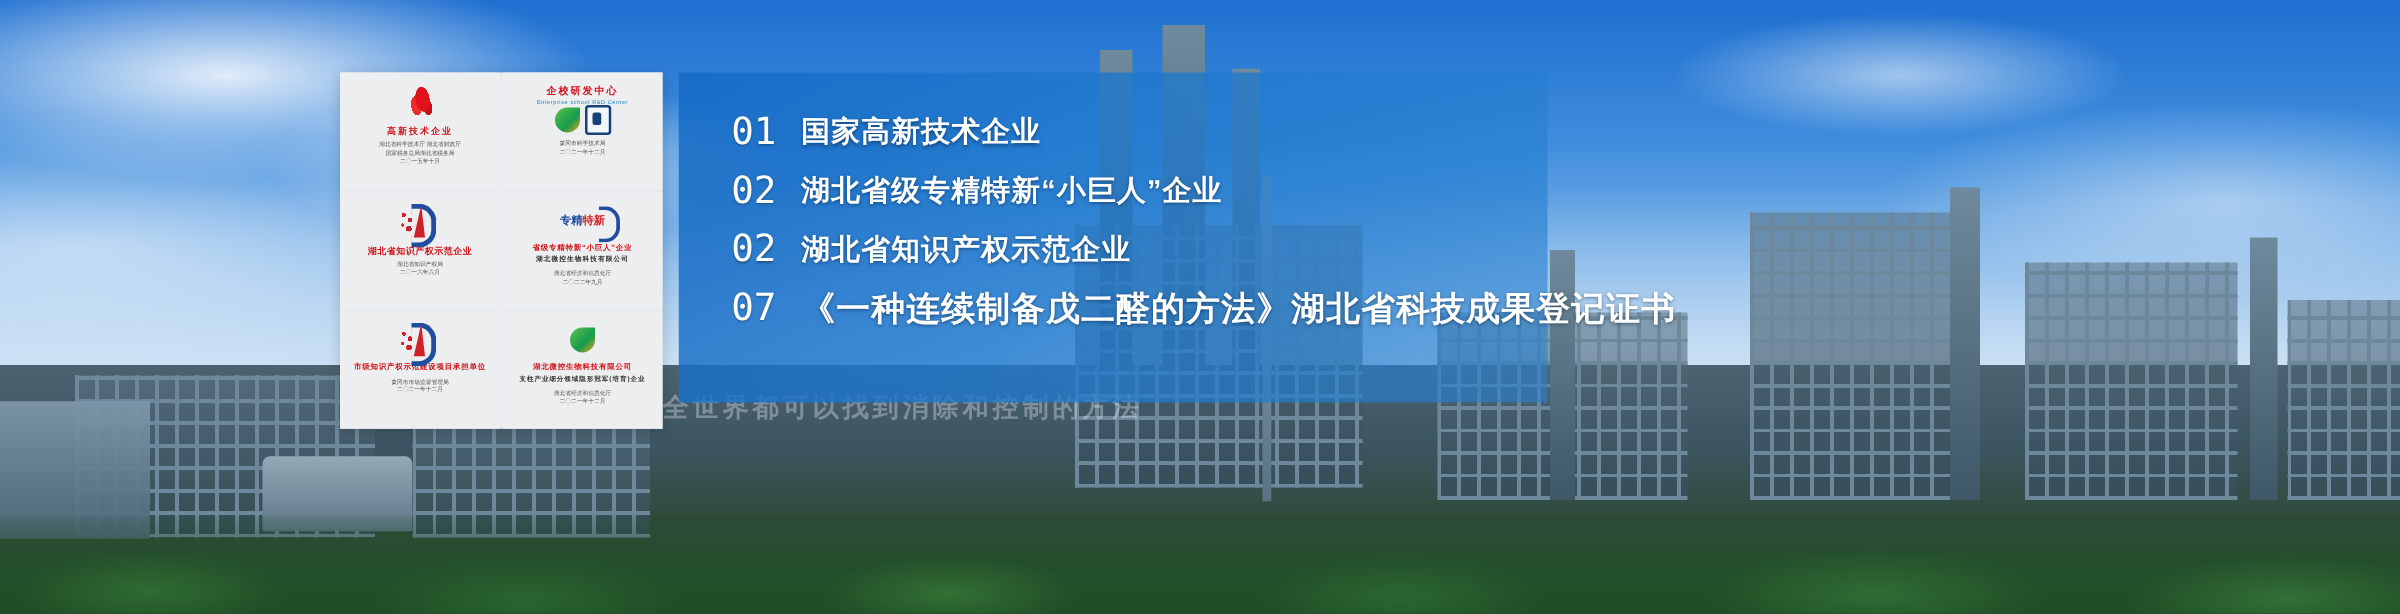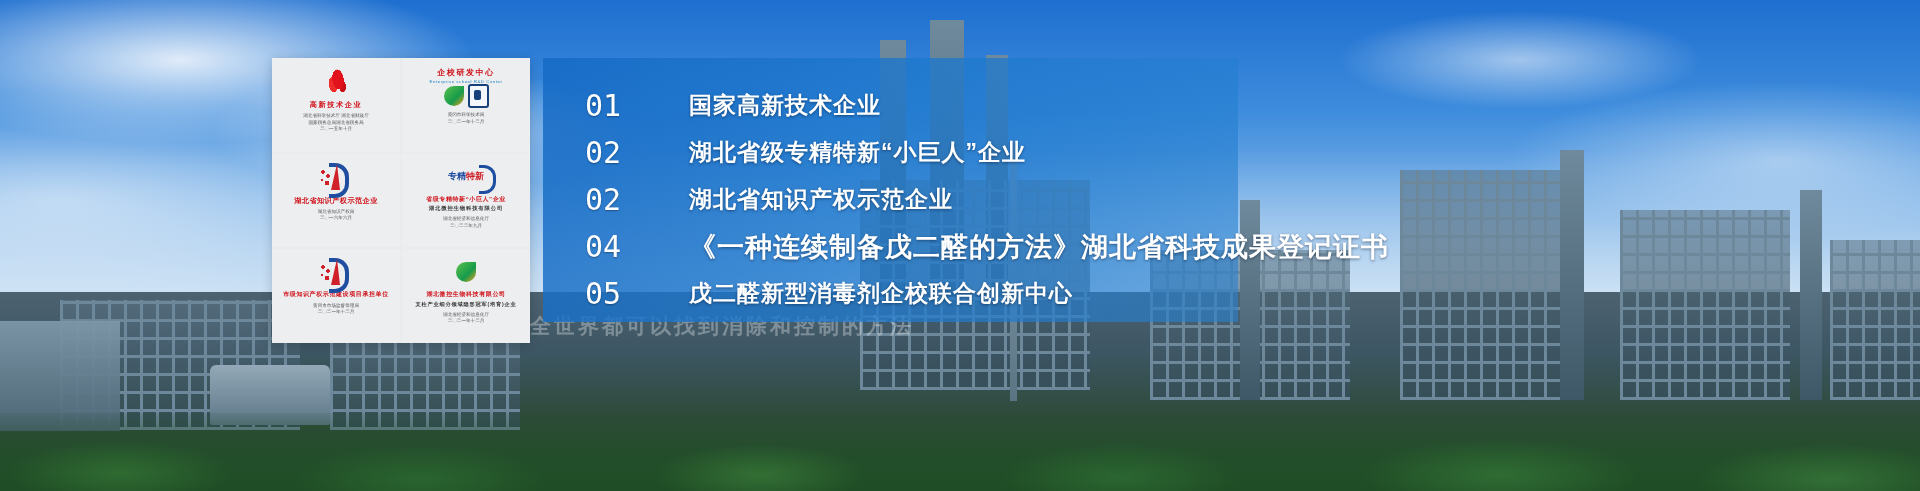--- a/index.html
+++ b/index.html
@@ -69,21 +69,21 @@
 
   .list{position:absolute;left:585px;top:82px;width:640px;}
   .row{display:flex;align-items:center;height:47px;}
   .num{
     width:56px;flex:0 0 56px;color:#ffffff;font-weight:400;font-size:30px;
     letter-spacing:0px;font-family:"DejaVu Sans Mono","Liberation Mono",monospace;
     text-shadow:0 1px 2px rgba(0,0,0,.35);
   }
   .txt{
     color:#ffffff;font-size:23px;font-weight:700;white-space:nowrap;
-    letter-spacing:1px;text-shadow:0 1px 3px rgba(0,20,45,.5);margin-left:48px;
+    letter-spacing:1px;text-shadow:0 1px 3px rgba(0,20,45,.5);
   }
   .txt.small{font-size:27px;}
 
   
   .certs{
     position:absolute;left:272px;top:58px;width:258px;height:285px;
     background:#e9ecee;
     display:grid;grid-template-columns:1fr 1fr;grid-template-rows:1fr 1fr 1fr;
     gap:2px;
     box-shadow:0 2px 10px rgba(0,0,0,.18);
@@ -200,26 +200,22 @@
     </div>
     <div class="row">
       <div class="num">02</div>
       <div class="txt">湖北省级专精特新“小巨人”企业</div>
     </div>
     <div class="row">
       <div class="num">02</div>
       <div class="txt">湖北省知识产权示范企业</div>
     </div>
     <div class="row">
-      <div class="num">04</div>
+      <div class="num">07</div>
       <div class="txt small">《一种连续制备戊二醛的方法》湖北省科技成果登记证书</div>
-    </div>
-    <div class="row">
-      <div class="num">05</div>
-      <div class="txt">戊二醛新型消毒剂企校联合创新中心</div>
     </div>
   </div>
 
   <div class="certs">
 
     <div class="cert">
       <div class="logo">
           <div class="flame"></div>
         </div>
       <div class="title">高新技术企业</div>

